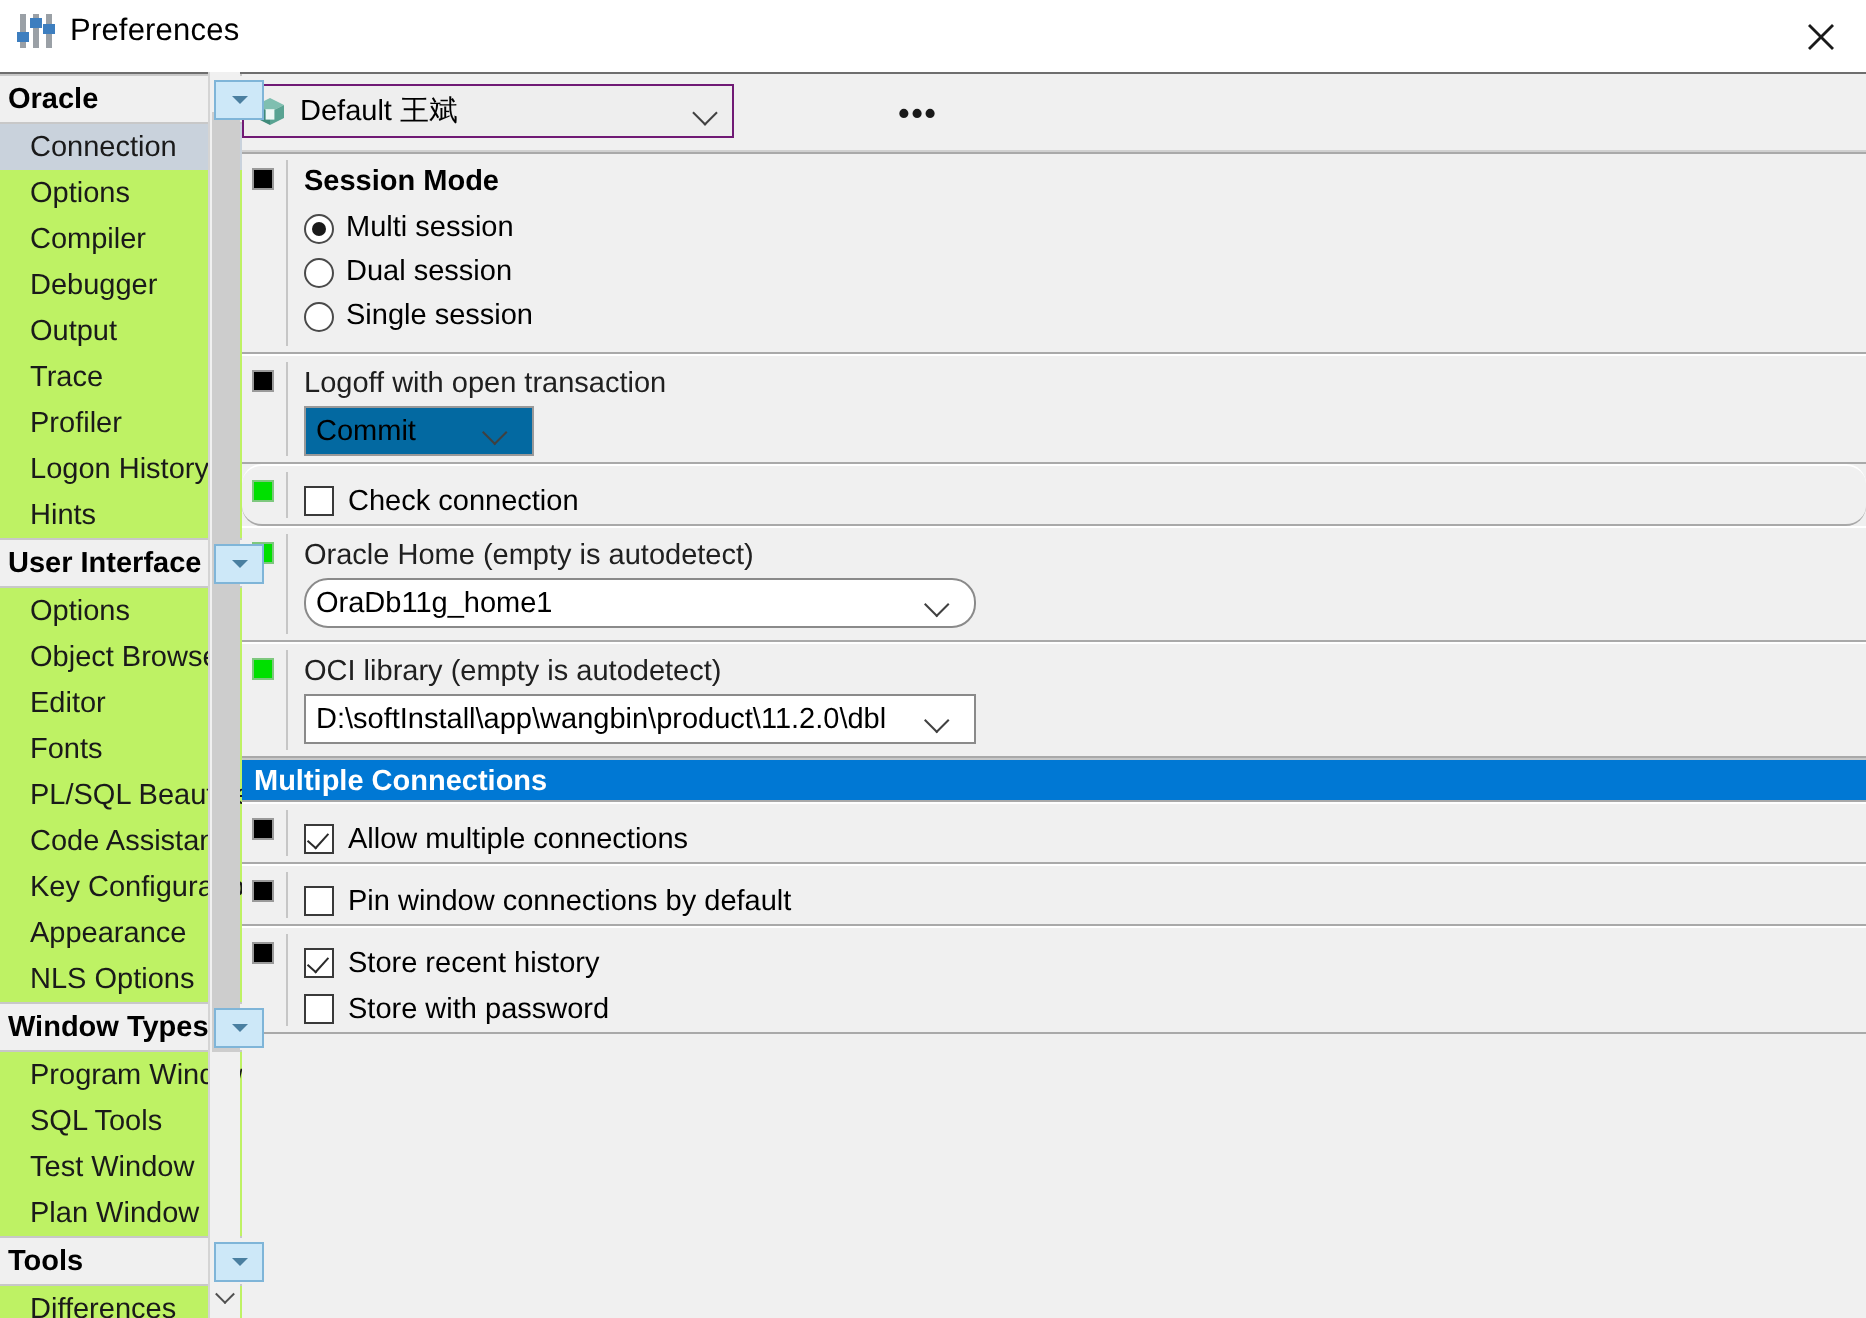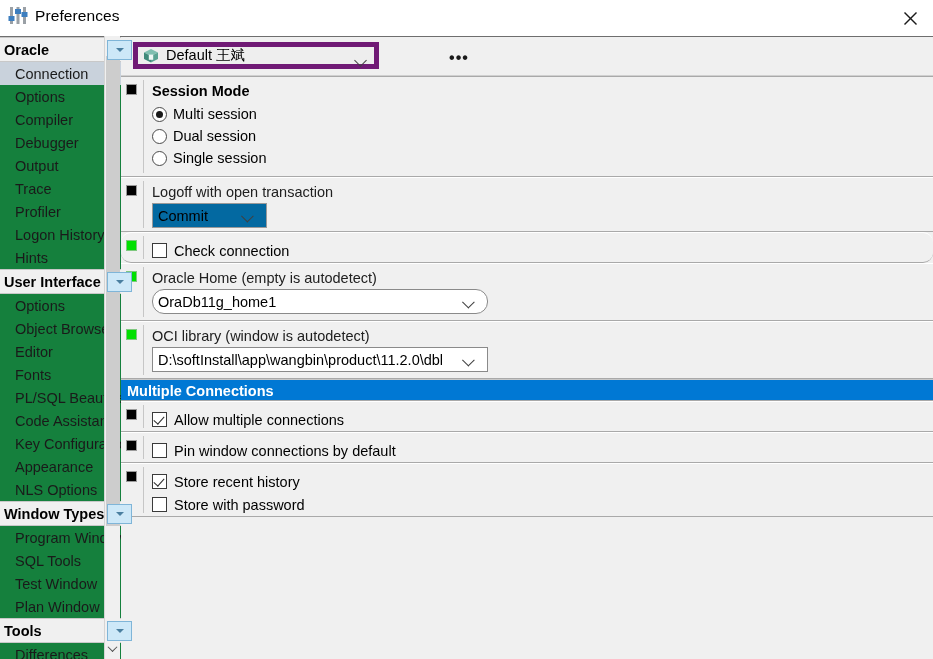--- a/index.html
+++ b/index.html
@@ -31,21 +31,21 @@
   #close-btn {
     position: absolute; right: 0; top: 0; width: 46px; height: 36px;
     display: flex; align-items: center; justify-content: center;
     cursor: default;
   }
   #close-btn svg { display: block; }
 
   
   #sidebar {
     position: absolute; left: 0; top: 36px; width: 136px; height: 623px;
-    background: #15803d;
+    background: #bef264;
     border-top: 1px solid #6e6e6e;
     border-right: 1px solid #a0a0a0;
     overflow: hidden;
   }
   .nav-group {
     position: relative;
     height: 25px;
     background: #f0f0f0;
     border-top: 1px solid #c8c8c8;
     border-bottom: 1px solid #c8c8c8;
@@ -112,23 +112,23 @@
     background: #f0f0f0;
     border-top: 1px solid #6e6e6e;
     overflow: hidden;
   }
   #toolbar-row {
     position: absolute; left: 0; top: 0; width: 812px; height: 39px;
     background: #f0f0f0;
     border-bottom: 1px solid #d0d0d0;
   }
   #profile-combo {
-    position: absolute; left: 12px; top: 5px; width: 246px; height: 27px;
+    position: absolute; left: 0; top: 5px; width: 246px; height: 27px;
     background: #eeeeee;
-    border: 5px solid #701a75;
+    border: 1px solid #701a75;
     display: flex; align-items: center;
   }
   #profile-icon { margin-left: 4px; width: 18px; height: 18px; flex: none; }
   #profile-text {
     margin-left: 6px; font-size: 14.5px; color: #000;
     white-space: nowrap; overflow: hidden;
   }
   #profile-arrow {
     position: absolute; right: 9px; top: 9px;
     width: 9px; height: 9px;
@@ -400,21 +400,21 @@
           <span class="ctext">OraDb11g_home1</span>
           <span class="carrow"></span>
         </div>
       </div>
     </div>
 
     <div class="sec" style="height:58px;">
       <span class="marker green"></span>
       <span class="vrule"></span>
       <div class="body">
-        <div class="sec-label">OCI library (window is autodetect)</div>
+        <div class="sec-label">OCI library (empty is autodetect)</div>
         <div class="combo" style="width:336px;">
           <span class="ctext">D:\softInstall\app\wangbin\product\11.2.0\dbl</span>
           <span class="carrow"></span>
         </div>
       </div>
     </div>
 
     <div class="sec-title-blue">Multiple Connections</div>
 
     <div class="sec" style="height:31px;text-align:right;">

